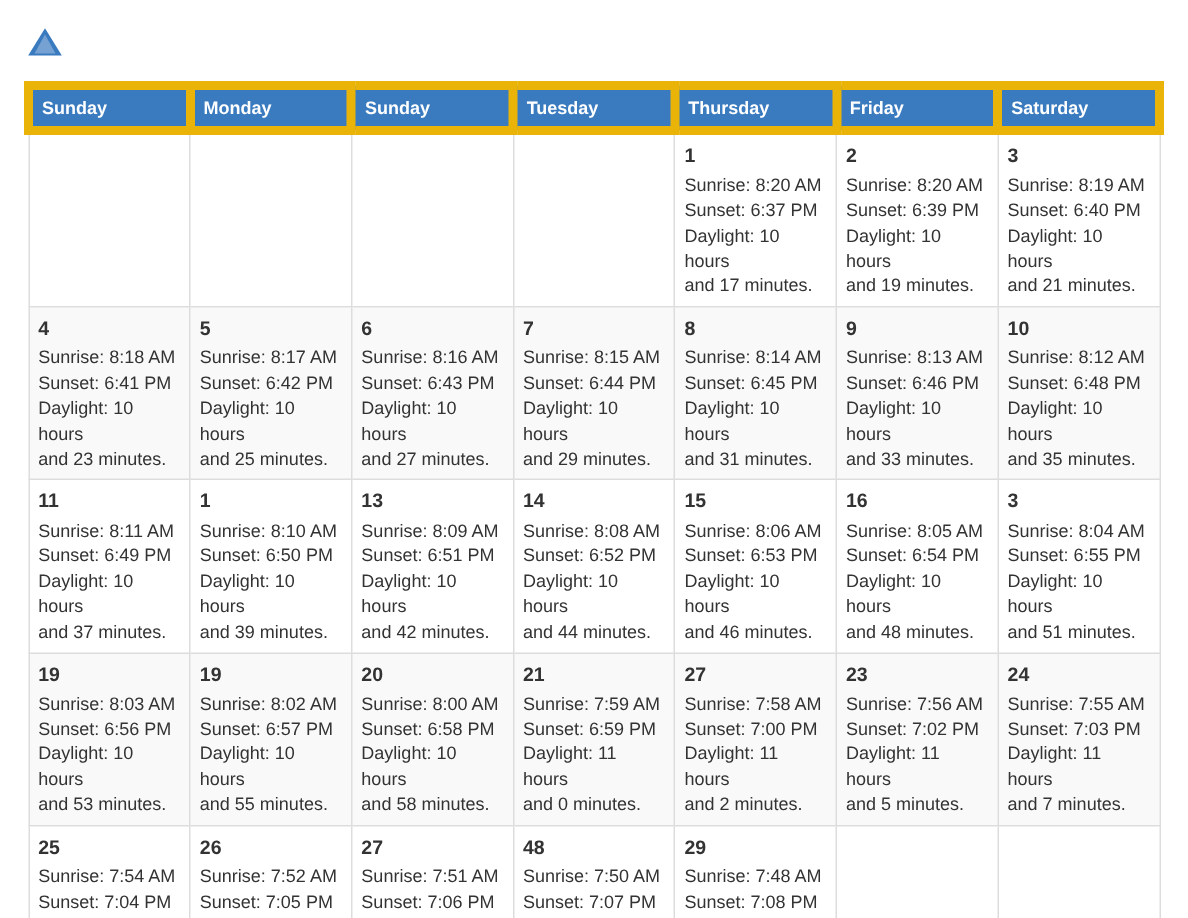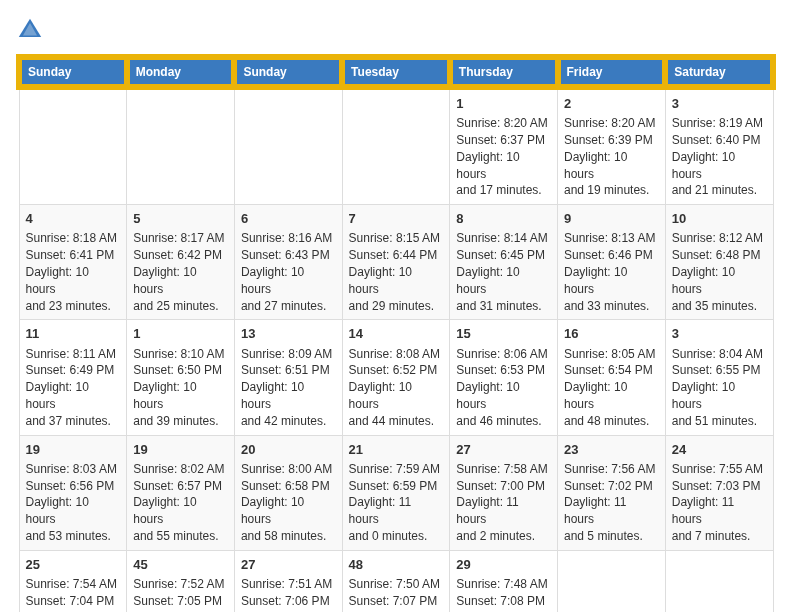--- a/index.html
+++ b/index.html
@@ -228,21 +228,21 @@
           <span class="day-number">24</span>
           <div class="day-info">Sunrise: 7:55 AM<br>Sunset: 7:03 PM<br>Daylight: 11 hours<br>and 7 minutes.</div>
         </td>
       </tr>
       <tr>
         <td>
           <span class="day-number">25</span>
           <div class="day-info">Sunrise: 7:54 AM<br>Sunset: 7:04 PM<br>Daylight: 11 hours<br>and 9 minutes.</div>
         </td>
         <td>
-          <span class="day-number">45</span>
+          <span class="day-number">26</span>
           <div class="day-info">Sunrise: 7:52 AM<br>Sunset: 7:05 PM<br>Daylight: 11 hours<br>and 12 minutes.</div>
         </td>
         <td>
           <span class="day-number">27</span>
           <div class="day-info">Sunrise: 7:51 AM<br>Sunset: 7:06 PM<br>Daylight: 11 hours<br>and 14 minutes.</div>
         </td>
         <td>
           <span class="day-number">48</span>
           <div class="day-info">Sunrise: 7:50 AM<br>Sunset: 7:07 PM<br>Daylight: 11 hours<br>and 16 minutes.</div>
         </td>

